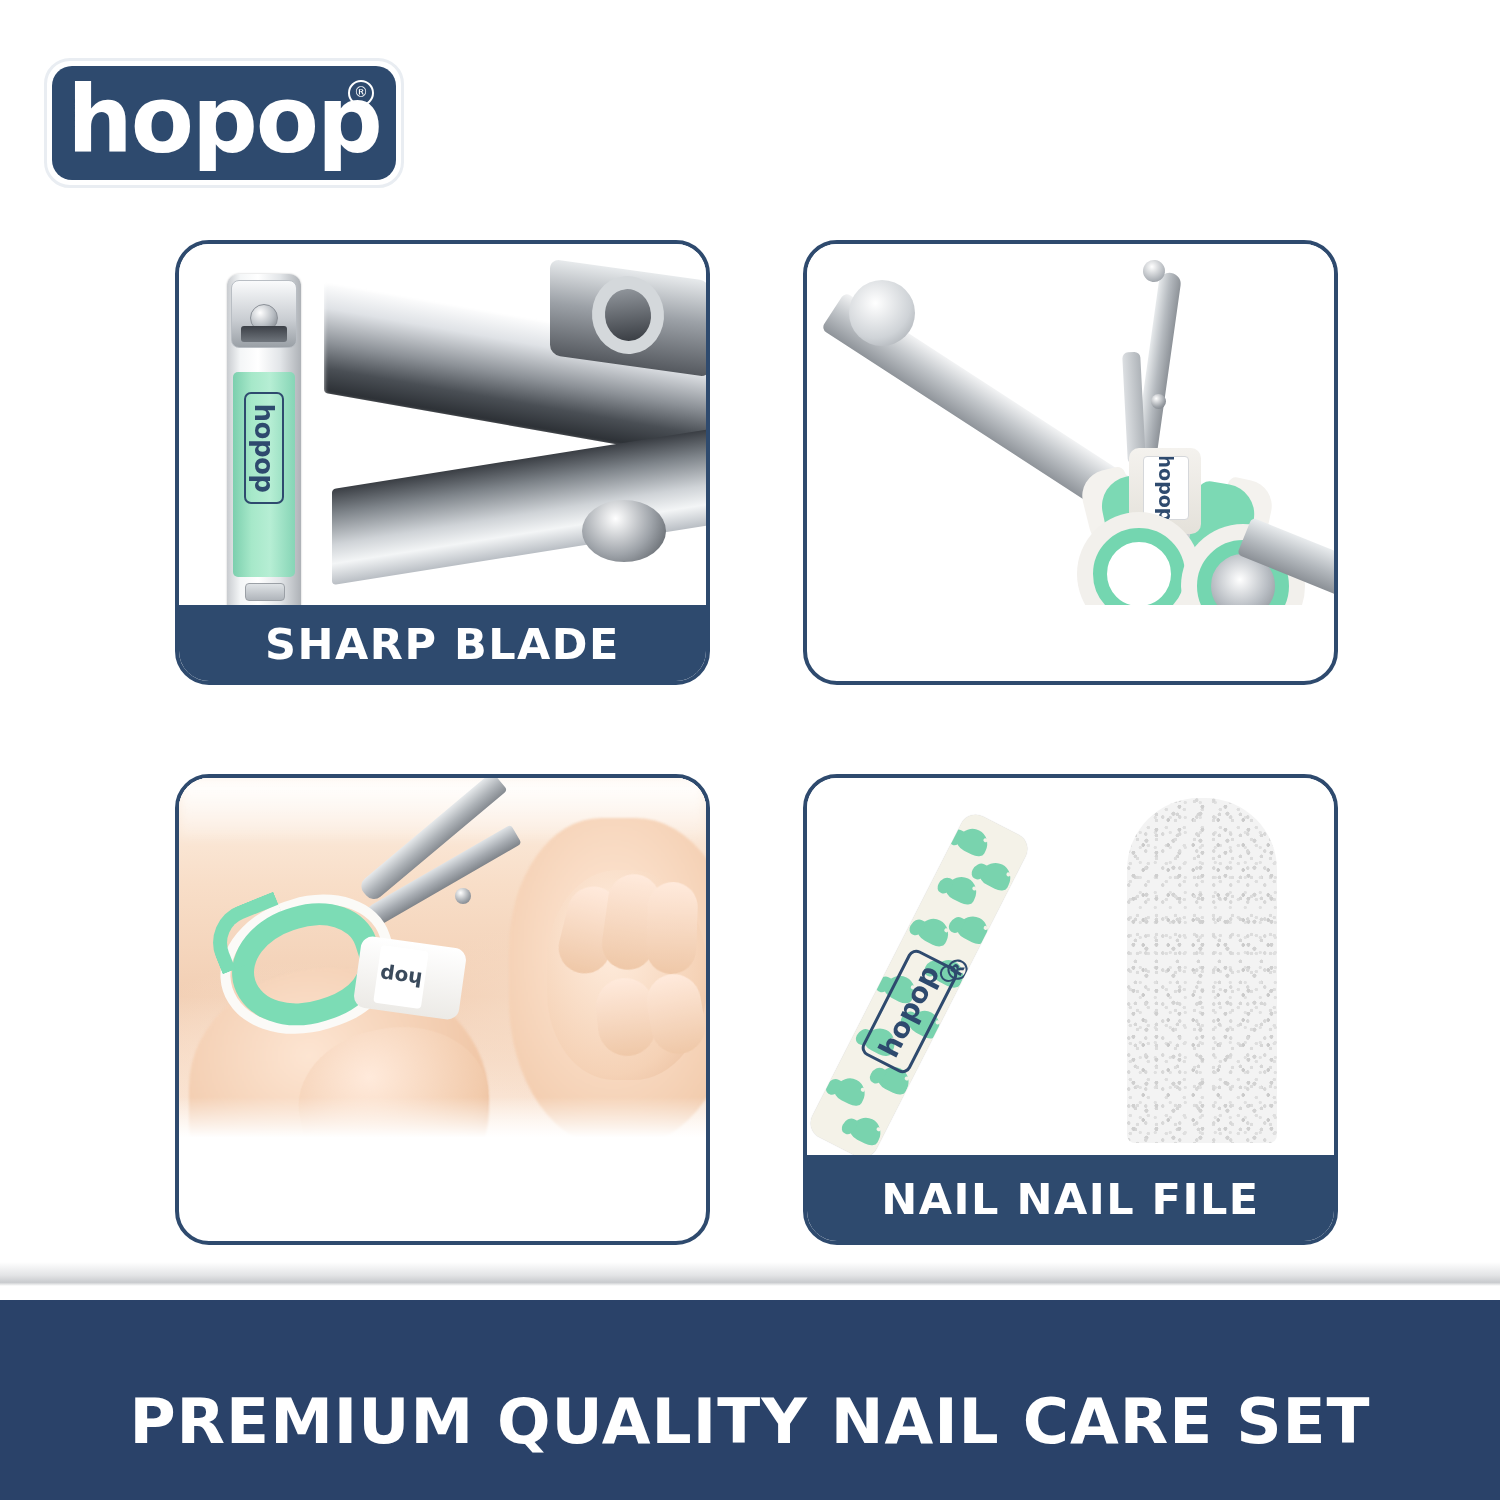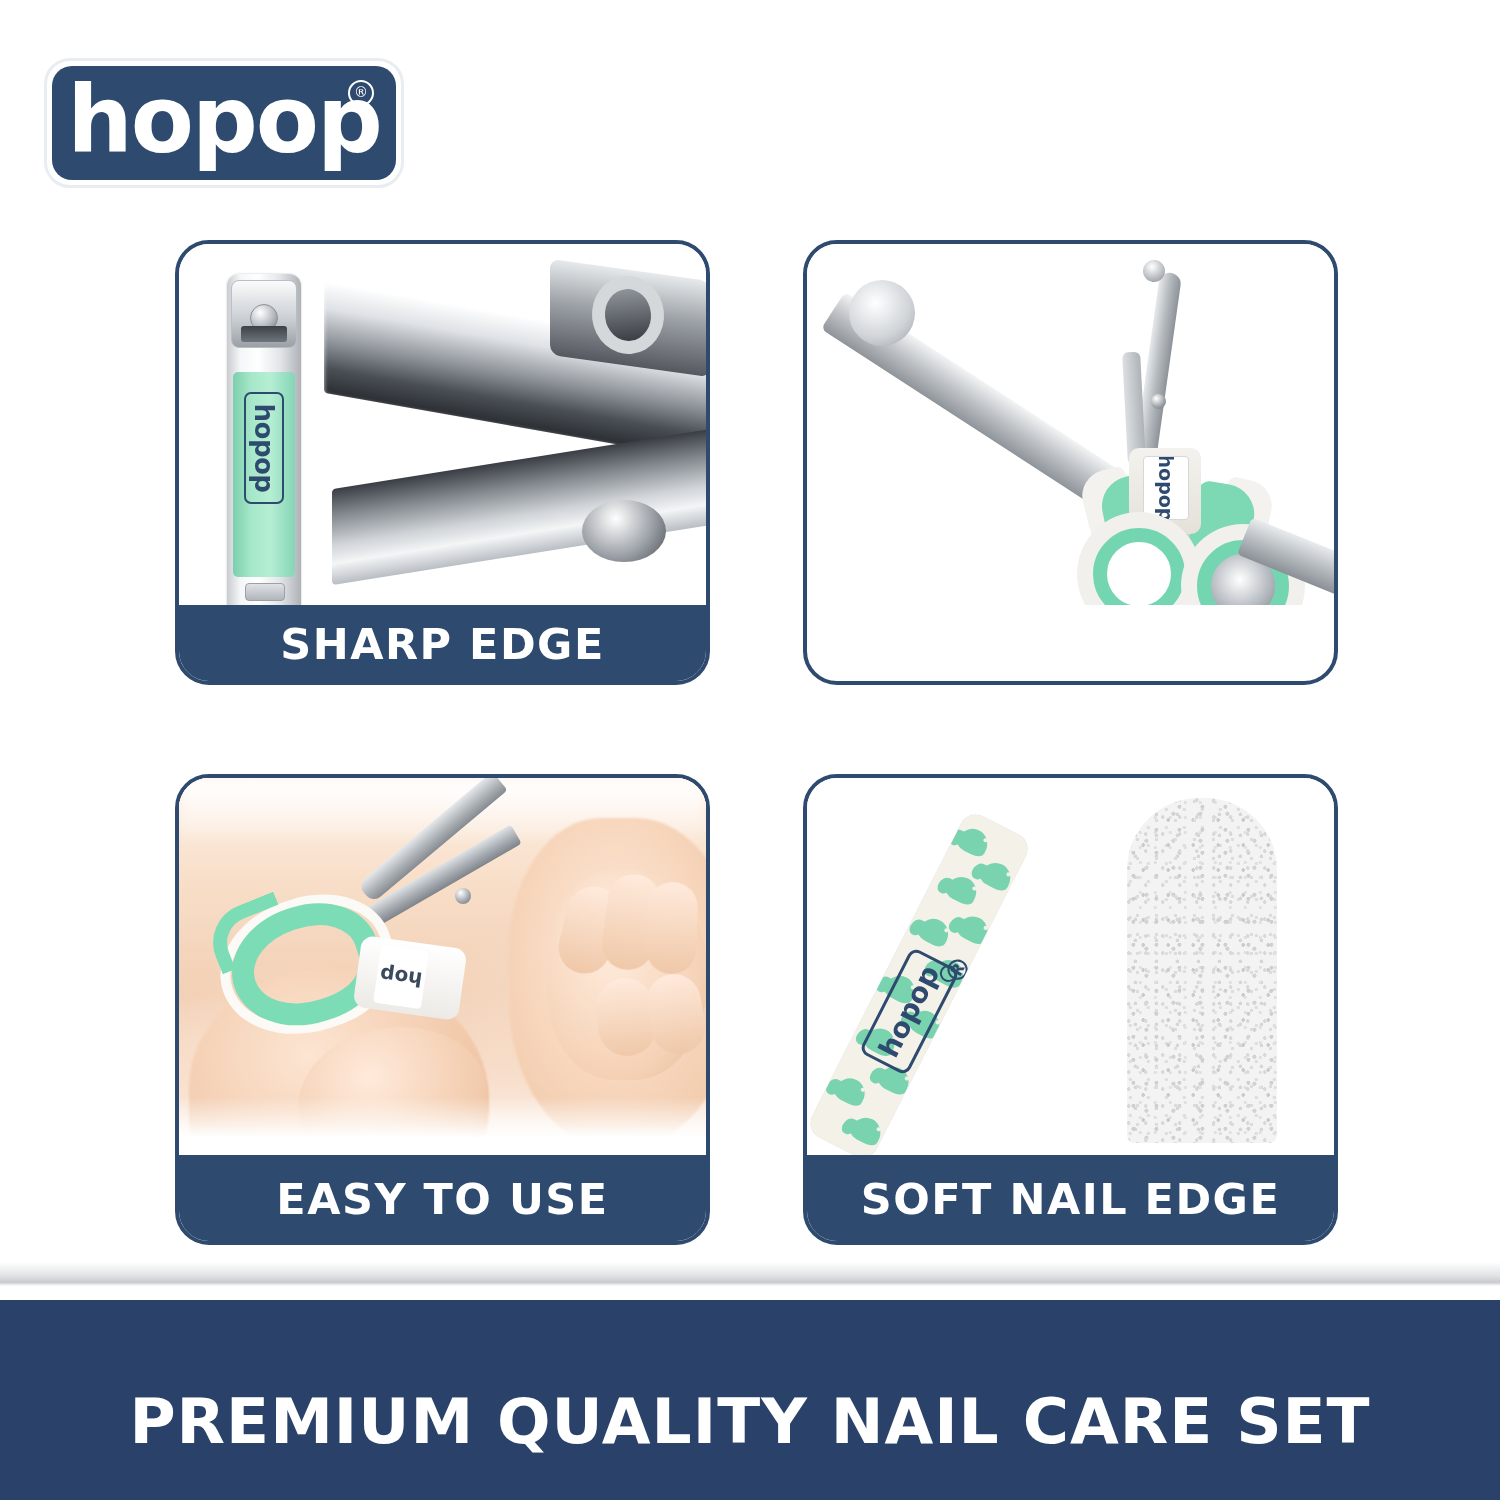--- a/index.html
+++ b/index.html
@@ -649,21 +649,21 @@
       </div>
       <div class="clipper-big">
         <div class="cb-jaw-top"></div>
         <div class="cb-hinge"></div>
         <div class="cb-hinge-ring"></div>
         <div class="cb-jaw-bot"></div>
         <div class="cb-rivet"></div>
       </div>
     </div>
     <div class="card-footer">
-      <span>SHARP EDGE</span>
+      <span>SHARP BLADE</span>
     </div>
   </div>
 
   <div class="card c2">
     <div class="card-media">
       <div class="sc-wrap">
         <div class="sc-longblade"></div>
         <div class="sc-round-tip"></div>
         <div class="sc-blade-a"></div>
         <div class="sc-blade-a-tip"></div>
@@ -703,23 +703,20 @@
         <div class="ph-sc-handle"></div>
         <div class="ph-sc-hook"></div>
         <div class="ph-sc-body"></div>
         <div class="ph-sc-label">
           <span>hop</span>
         </div>
         <div class="ph-thumb"></div>
         <div class="ph-white-bottom"></div>
       </div>
     </div>
-    <div class="card-footer">
-      <span>EASY TO USE</span>
-    </div>
   </div>
 
   <div class="card c4">
     <div class="card-media">
       <div class="file-stick">
         <div class="eleph" style="left:4px;  top:14px;"></div>
         <div class="eleph" style="left:40px; top:34px;"></div>
         <div class="eleph" style="left:16px; top:62px;"></div>
         <div class="eleph" style="left:44px; top:92px;"></div>
         <div class="eleph" style="left:10px; top:112px;"></div>
@@ -731,21 +728,21 @@
         <div class="eleph" style="left:8px;  top:292px;"></div>
         <div class="eleph" style="left:40px; top:320px;"></div>
         <div class="file-label">
           <span>hopop</span>
           <span class="file-reg">®</span>
         </div>
       </div>
       <div class="emery"></div>
     </div>
     <div class="card-footer">
-      <span>SOFT NAIL EDGE</span>
+      <span>NAIL NAIL FILE</span>
     </div>
   </div>
 
 </div>
 
 <div class="divider"></div>
 <div class="banner">
   <span>PREMIUM QUALITY NAIL CARE SET</span>
 </div>
 

